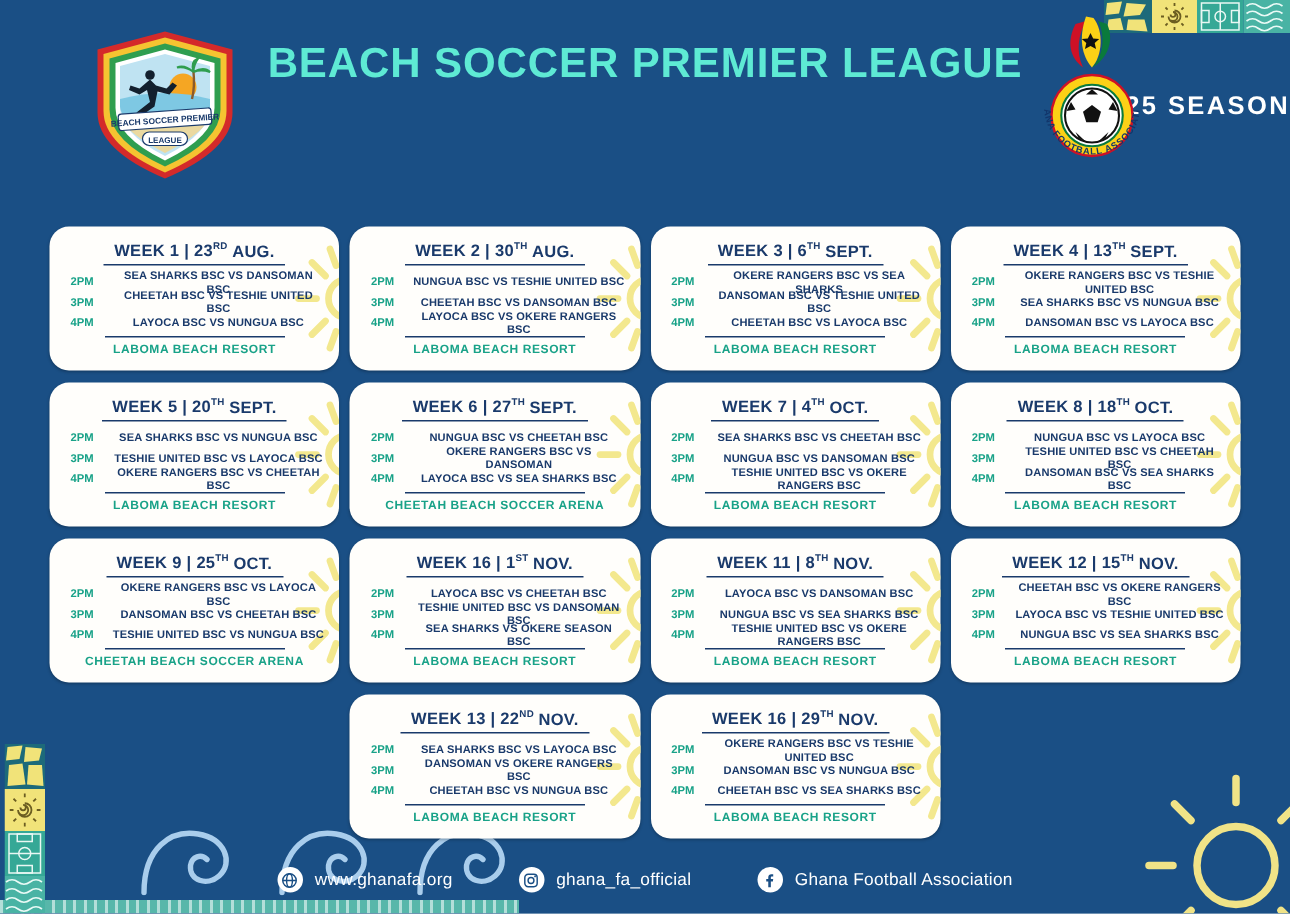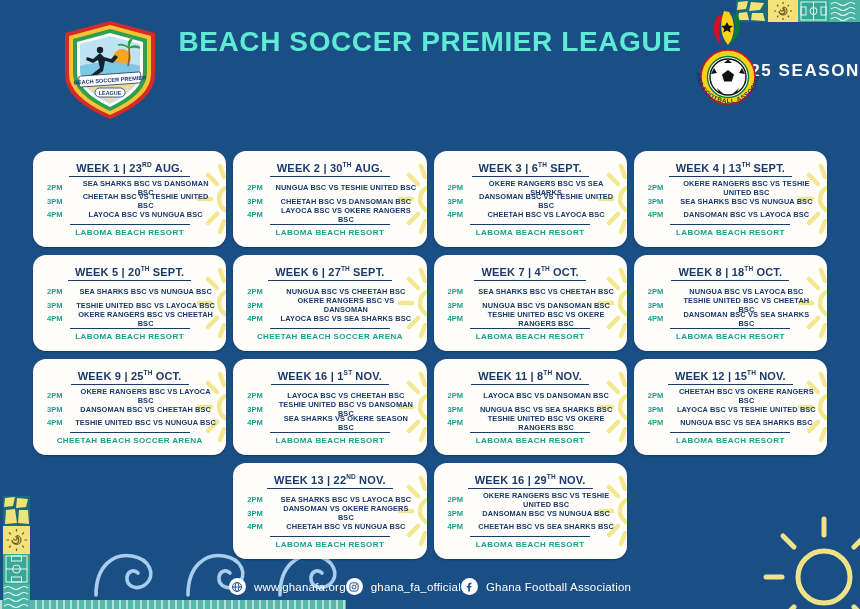--- a/index.html
+++ b/index.html
@@ -36,21 +36,21 @@
   
   .waves{position:absolute;left:92px;bottom:12px;width:280px;height:52px;z-index:1;}
   .left-strip{position:absolute;left:3px;bottom:0;width:27px;height:113px;z-index:2;}
   .bottom-strip{position:absolute;left:0;bottom:0;width:346px;height:9px;z-index:1;
                 background:#57b7aa;
                 background-image:repeating-linear-gradient(90deg,rgba(255,255,255,.55) 0 2px,transparent 2px 7px);}
   .big-sun{position:absolute;right:-18px;bottom:-22px;width:132px;height:132px;z-index:1;}
 
   
   .footer{position:absolute;left:0;right:0;bottom:14px;display:flex;justify-content:center;
-          align-items:center;z-index:3;}
+          gap:44px;align-items:center;z-index:3;}
   .footer-item{display:flex;align-items:center;gap:8px;color:#ffffff;font-size:11.5px;letter-spacing:.2px;}
   .icon-badge{width:17px;height:17px;border-radius:50%;background:#ffffff;display:flex;
               align-items:center;justify-content:center;flex:none;}
 </style>
 </head>
 <body>
 
 <div class="poster">
 
   <svg class="top-right-pattern" viewBox="0 0 124 22">

